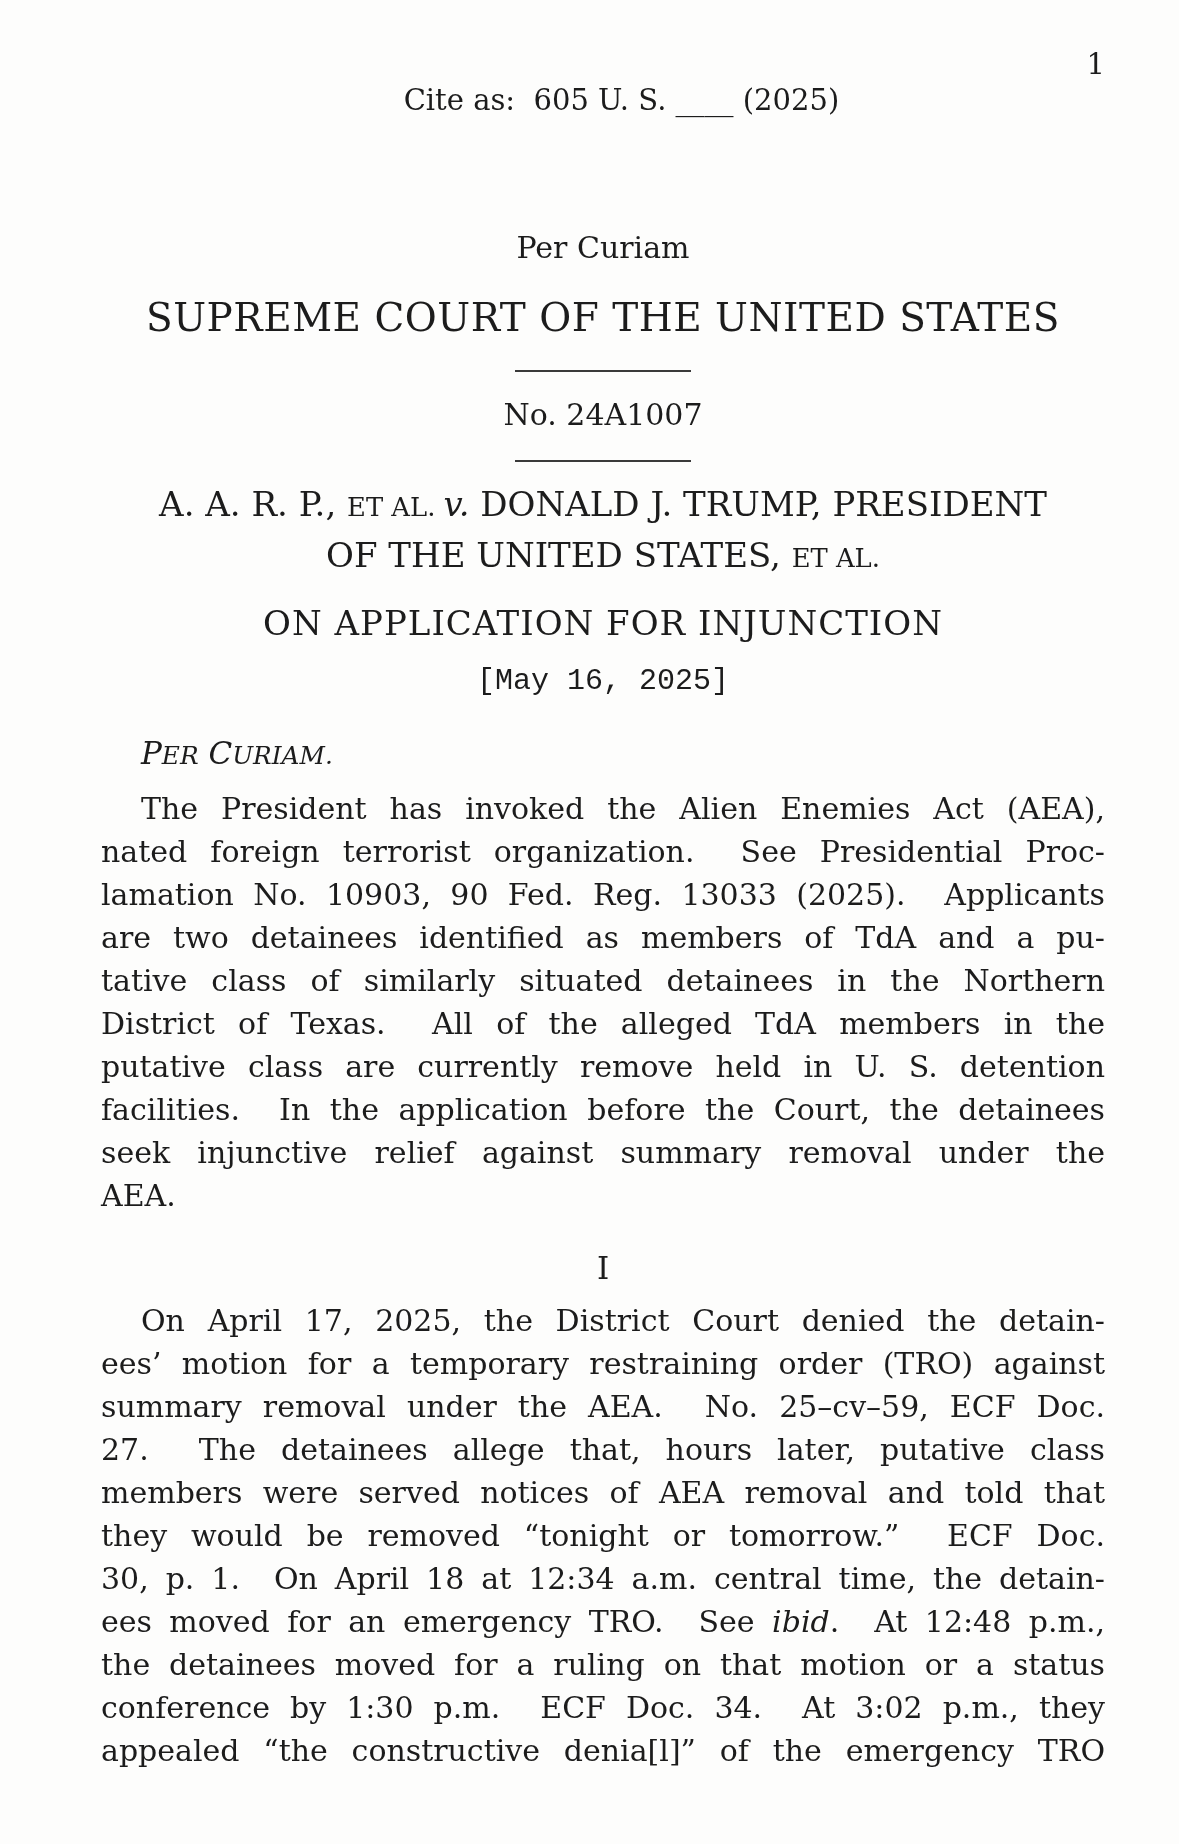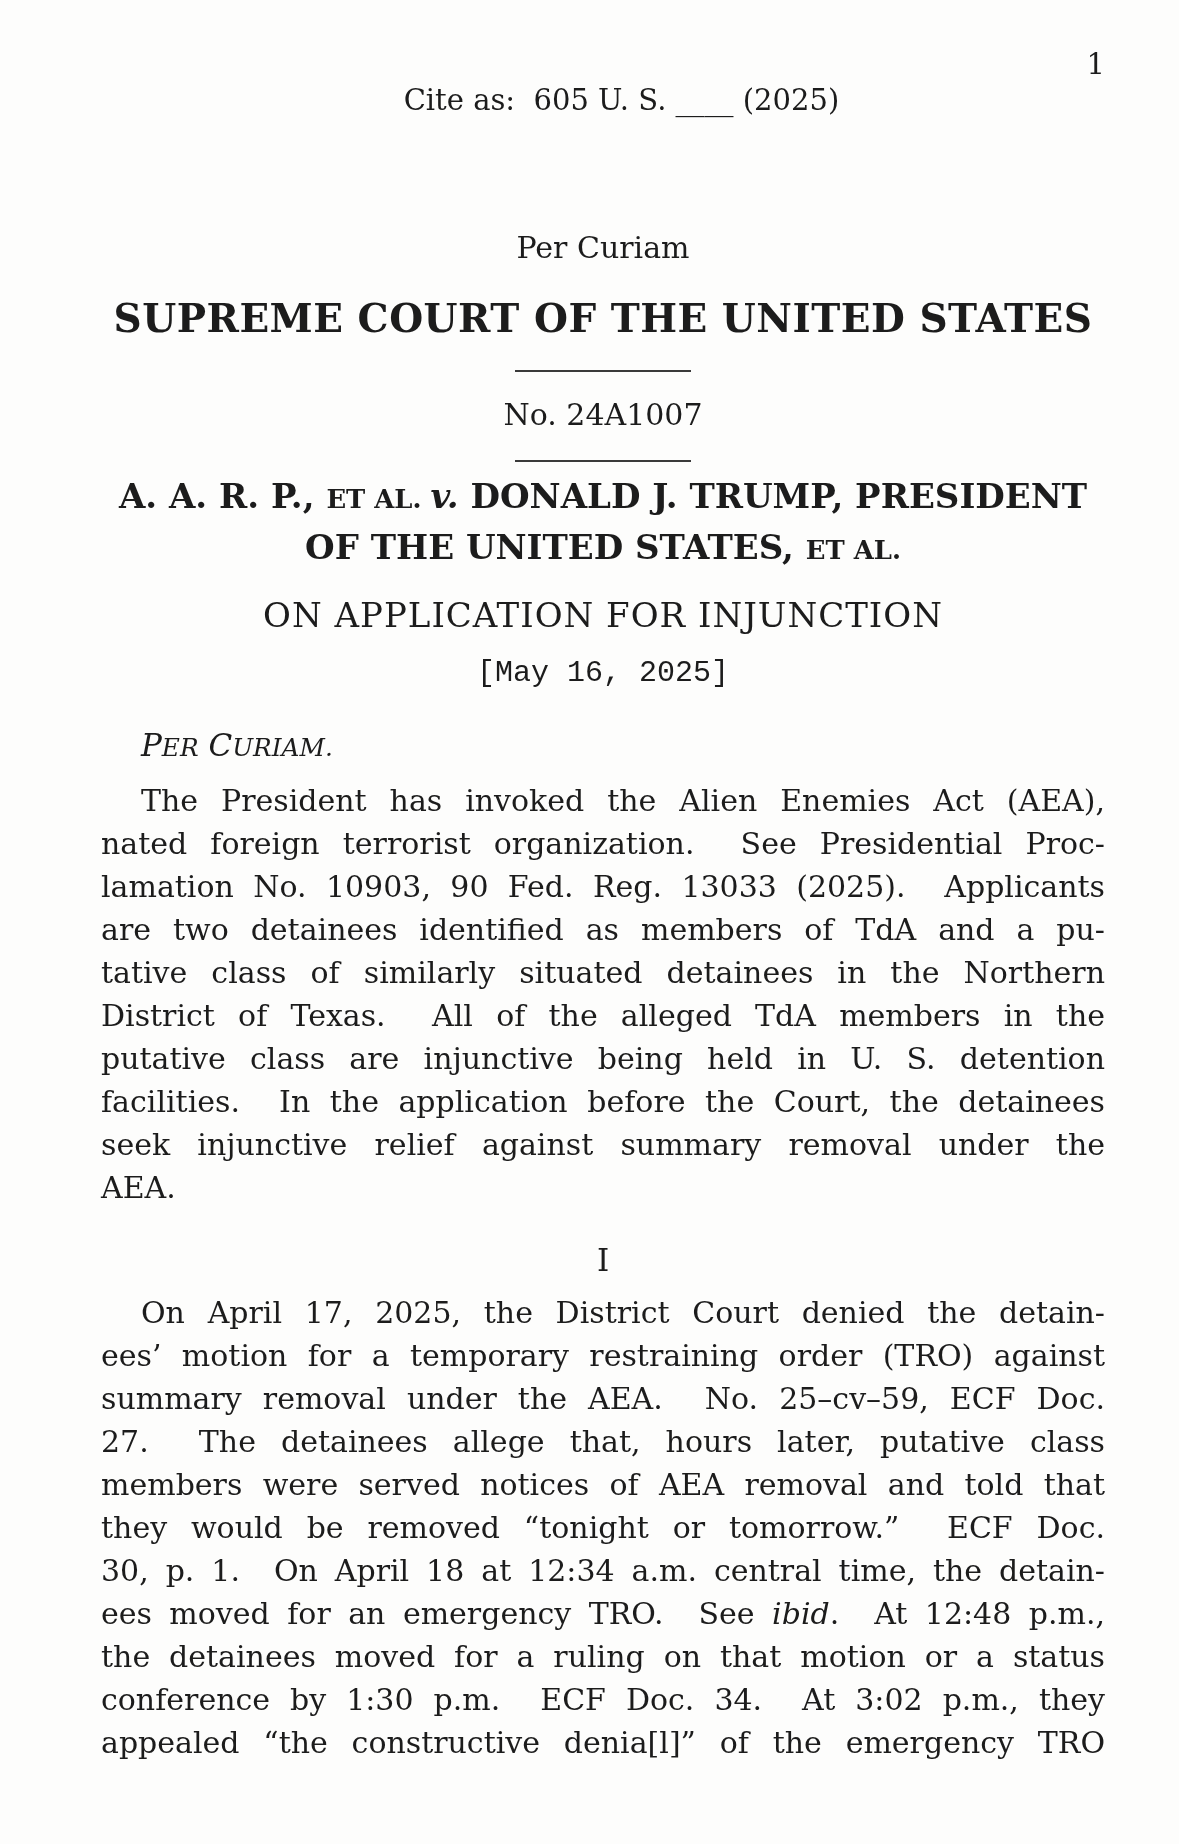--- a/index.html
+++ b/index.html
@@ -36,44 +36,43 @@
     text-align: center;
     font-size: 30px;
     line-height: 36px;
   }
   
   .court {
     margin: 28px 0 0 0;
     text-align: center;
     font-size: 39px;
     line-height: 48px;
-    font-weight: bold;
+    font-weight: normal;
     letter-spacing: 0.5px;
     white-space: nowrap;
   }
   .rule {
     width: 176px;
     height: 0;
     border-top: 2px solid #3a3a3a;
     margin: 28px auto 0 auto;
   }
   .rule.r2 { margin-top: 26px; }
   .docket {
     margin-top: 24px;
     text-align: center;
     font-size: 30px;
     line-height: 38px;
   }
   
   .caption {
-    margin-top: 10px;
+    margin-top: 18px;
     text-align: center;
     font-size: 34px;
     line-height: 48px;
-    font-weight: bold;
   }
   .cap-line { white-space: nowrap; }
   .sc  { font-size: 0.76em; }
   .subcaption {
     margin-top: 22px;
     text-align: center;
     font-size: 34px;
     line-height: 38px;
     letter-spacing: 1px;
     white-space: nowrap;
@@ -148,21 +147,21 @@
 
     <div class="percuriam"><span>P</span><span class="sc2">ER</span><span> C</span><span class="sc2">URIAM.</span></div>
 
     <div class="para">
       <div class="bl indent">The President has invoked the Alien Enemies Act (AEA),</div>
       <div class="bl">nated foreign terrorist organization.&nbsp; See Presidential Proc-</div>
       <div class="bl">lamation No. 10903, 90 Fed. Reg. 13033 (2025).&nbsp; Applicants</div>
       <div class="bl">are two detainees identified as members of TdA and a pu-</div>
       <div class="bl">tative class of similarly situated detainees in the Northern</div>
       <div class="bl">District of Texas.&nbsp; All of the alleged TdA members in the</div>
-      <div class="bl">putative class are injunctive being held in U. S. detention</div>
+      <div class="bl">putative class are currently remove held in U. S. detention</div>
       <div class="bl">facilities.&nbsp; In the application before the Court, the detainees</div>
       <div class="bl">seek injunctive relief against summary removal under the</div>
       <div class="bl plast">AEA.</div>
     </div>
 
     <div class="section-num">I</div>
 
     <div class="para">
       <div class="bl indent">On April 17, 2025, the District Court denied the detain-</div>
       <div class="bl">ees’ motion for a temporary restraining order (TRO) against</div>

